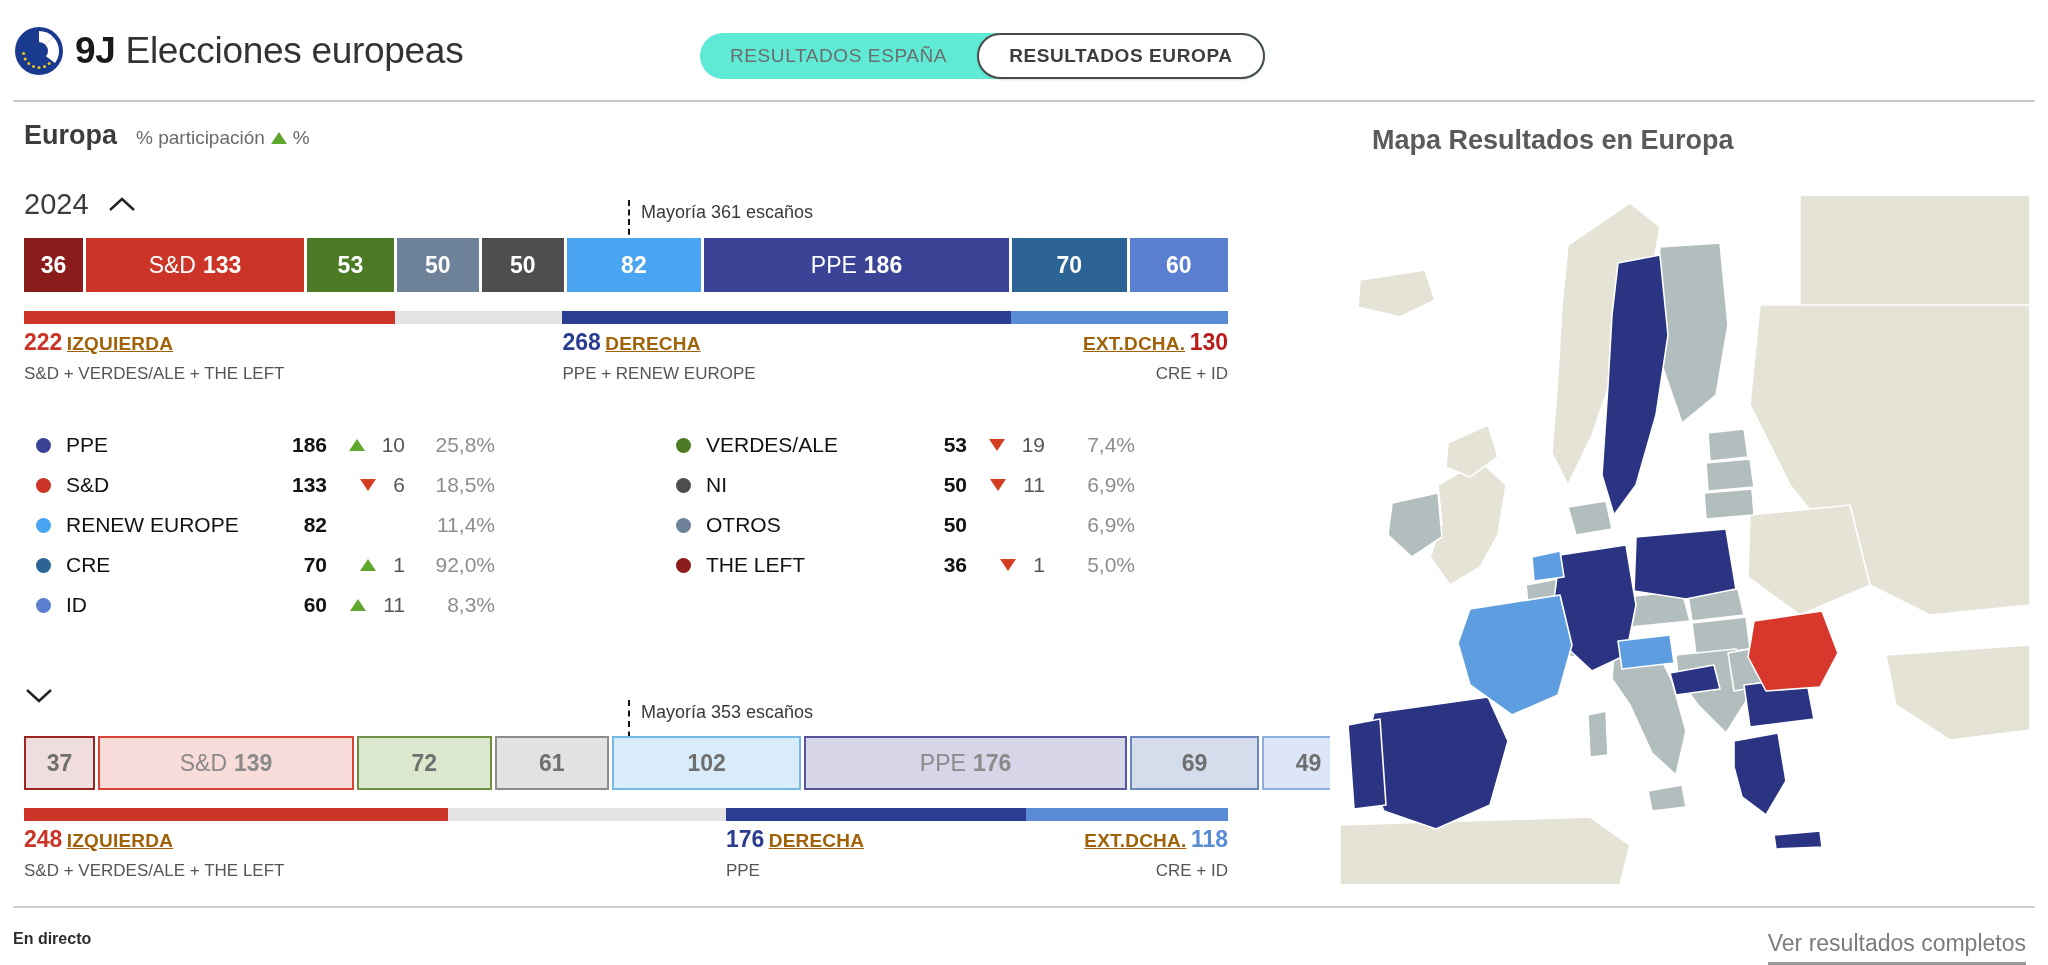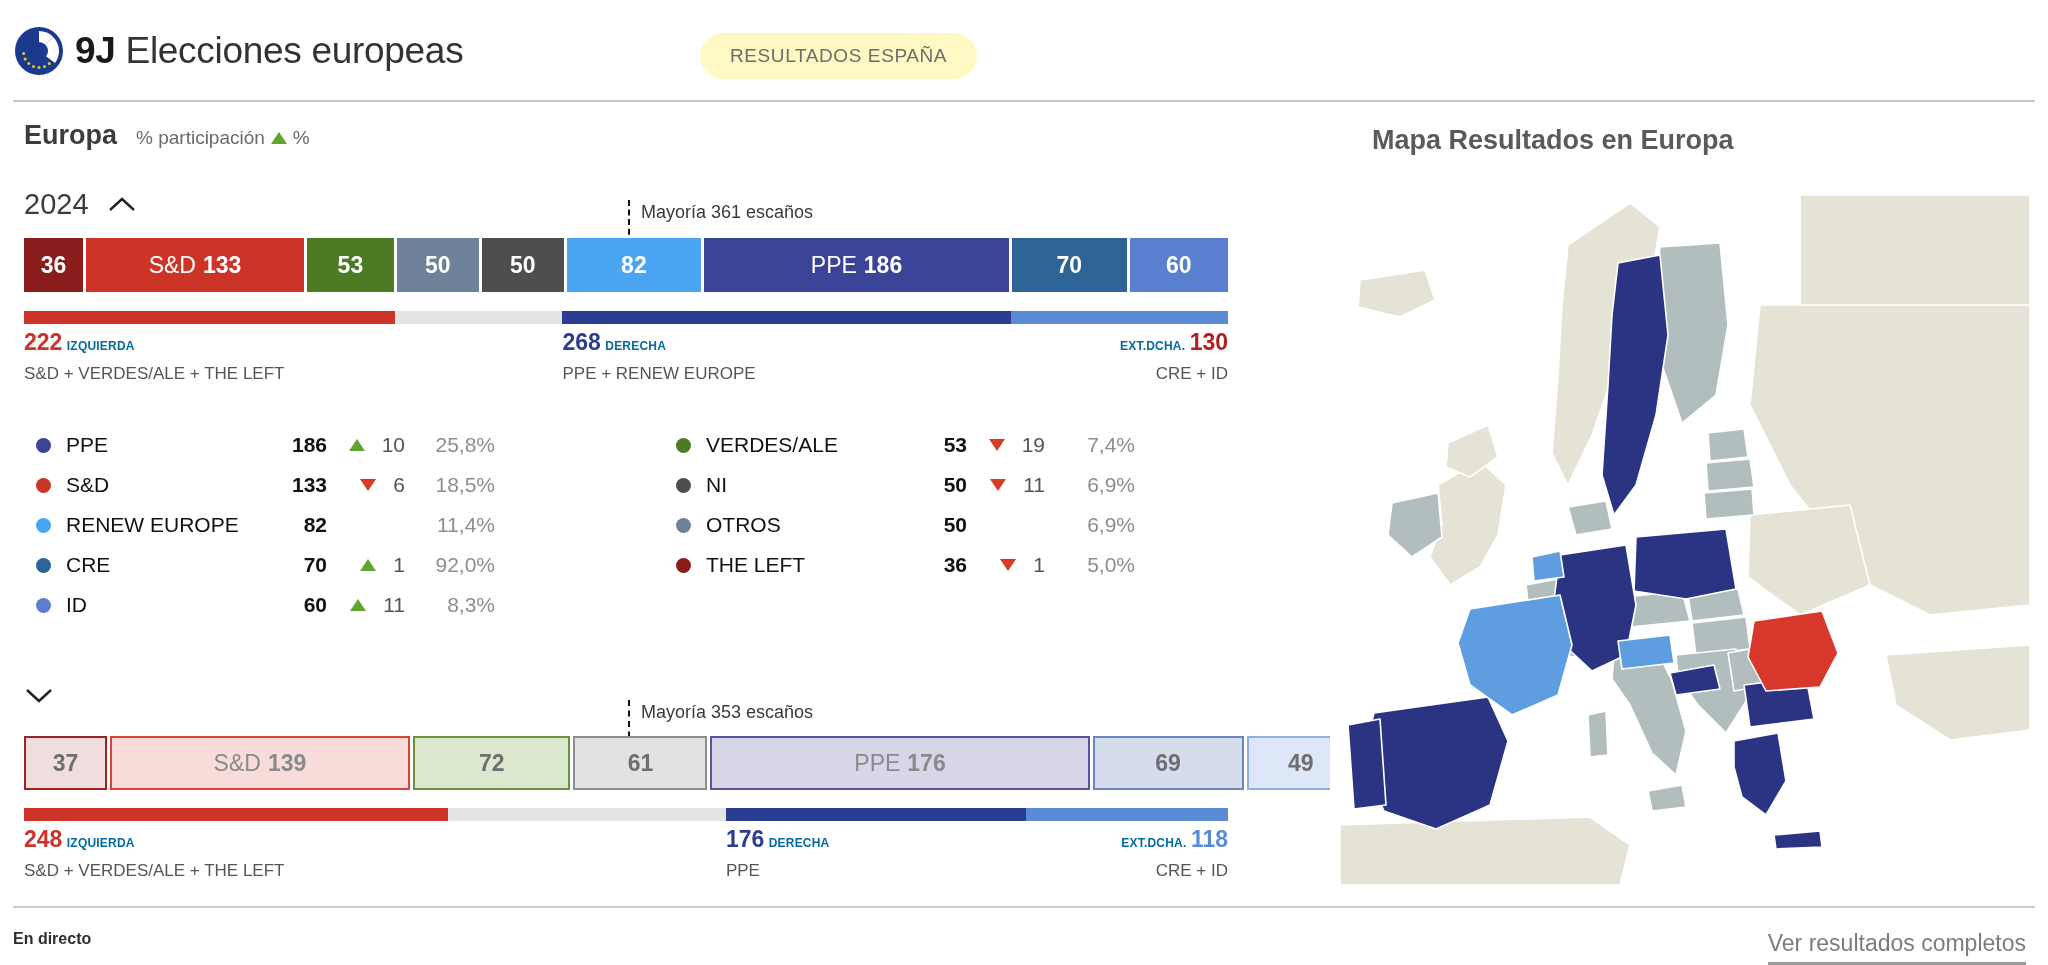--- a/index.html
+++ b/index.html
@@ -20,21 +20,21 @@
   .brand { display: flex; align-items: center; margin-left: 13px; }
   .eu-logo { width: 52px; height: 52px; flex: 0 0 52px; }
   .brand-title {
     margin-left: 10px; font-size: 37px; color: #333333; letter-spacing: -0.3px;
     white-space: nowrap;
   }
   .brand-title .bold { font-weight: bold; color: #1a1a1a; }
 
   .toggle-wrap {
     position: absolute; left: 700px; top: 33px;
-    height: 46px; background: #fef9c3; border-radius: 23px;
+    height: 46px; background: #5eead4; border-radius: 23px;
     display: flex; align-items: center; padding: 0;
   }
   .toggle-btn {
     height: 46px; display: flex; align-items: center; justify-content: center;
     font-size: 19px; letter-spacing: 0.6px; padding: 0 30px; border-radius: 23px;
     color: #6d6d6d; background: transparent; border: none; cursor: pointer;
     font-family: "Liberation Sans", sans-serif; white-space: nowrap;
   }
   .toggle-btn.active {
     background: #ffffff; color: #3d3d3d; font-weight: bold;
@@ -78,21 +78,21 @@
   .seg:last-child { margin-right: 0; }
   .seg .nm { font-weight: normal; margin-right: 7px; }
   .seg .vl { font-weight: bold; }
   .seg.ghost { border: 2px solid; }
 
   
   .bloc-track { position: absolute; height: 13px; background: #e4e4e4; }
   .bloc-fill { position: absolute; height: 13px; top: 0; }
   .bloc-info { position: absolute; }
   .bloc-num { font-size: 23px; font-weight: bold; }
-  .bloc-cap { font-size: 12px; font-weight: bold; color: #0369a1; letter-spacing: .2px; }
+  .bloc-cap { font-size: 19px; font-weight: bold; color: #a16207; letter-spacing: .2px; text-decoration: underline; }
   .bloc-sub { font-size: 17px; color: #555; margin-top: 8px; white-space: nowrap; }
 
   
   .legend { position: absolute; top: 430px; }
   .legend.left { left: 36px; }
   .legend.right { left: 676px; }
   .leg-row { display: flex; align-items: center; height: 30px; margin-bottom: 10px; font-size: 21px; color: #111; }
   .dot { width: 15px; height: 15px; border-radius: 50%; flex: 0 0 15px; }
   .leg-name { margin-left: 15px; width: 215px; white-space: nowrap; }
   .leg-seats { width: 46px; text-align: right; font-weight: bold; }
@@ -137,20 +137,21 @@
         </svg>
       </span>
       <div class="brand-title">
         <span class="bold">9J</span>
         <span>Elecciones europeas</span>
       </div>
     </div>
 
     <div class="toggle-wrap">
       <button class="toggle-btn">RESULTADOS ESPAÑA</button>
+      <button class="toggle-btn active">RESULTADOS EUROPA</button>
     </div>
   </div>
   <div class="header-rule"></div>
 
   <div class="europa-row">
     <span class="europa-title">Europa</span>
     <span class="participacion">
       <span>% participación</span>
       <span class="tri-up"></span>
       <span>%</span>
@@ -326,20 +327,23 @@
       </div>
       <div class="seg ghost" style="flex: 139 0 0px; background: rgb(248, 220, 218); color: rgb(138, 138, 138); border-color: rgb(216, 67, 58);">
         <span class="nm">S&amp;D</span>
         <span class="vl">139</span>
       </div>
       <div class="seg ghost" style="flex: 72 0 0px; background: rgb(219, 232, 205); color: rgb(111, 111, 111); border-color: rgb(109, 143, 66);">
         <span class="vl">72</span>
       </div>
       <div class="seg ghost" style="flex: 61 0 0px; background: rgb(226, 226, 226); color: rgb(111, 111, 111); border-color: rgb(141, 141, 141);">
         <span class="vl">61</span>
+      </div>
+      <div class="seg ghost" style="flex: 102 0 0px; background: rgb(217, 236, 249); color: rgb(111, 111, 111); border-color: rgb(118, 184, 230);">
+        <span class="vl">102</span>
       </div>
       <div class="seg ghost" style="flex: 176 0 0px; background: rgb(214, 214, 232); color: rgb(138, 138, 138); border-color: rgb(89, 85, 155);">
         <span class="nm">PPE</span>
         <span class="vl">176</span>
       </div>
       <div class="seg ghost" style="flex: 69 0 0px; background: rgb(213, 220, 236); color: rgb(111, 111, 111); border-color: rgb(107, 134, 189);">
         <span class="vl">69</span>
       </div>
       <div class="seg ghost" style="flex: 49 0 0px; background: rgb(221, 230, 246); color: rgb(111, 111, 111); border-color: rgb(144, 174, 224);">
         <span class="vl">49</span>

